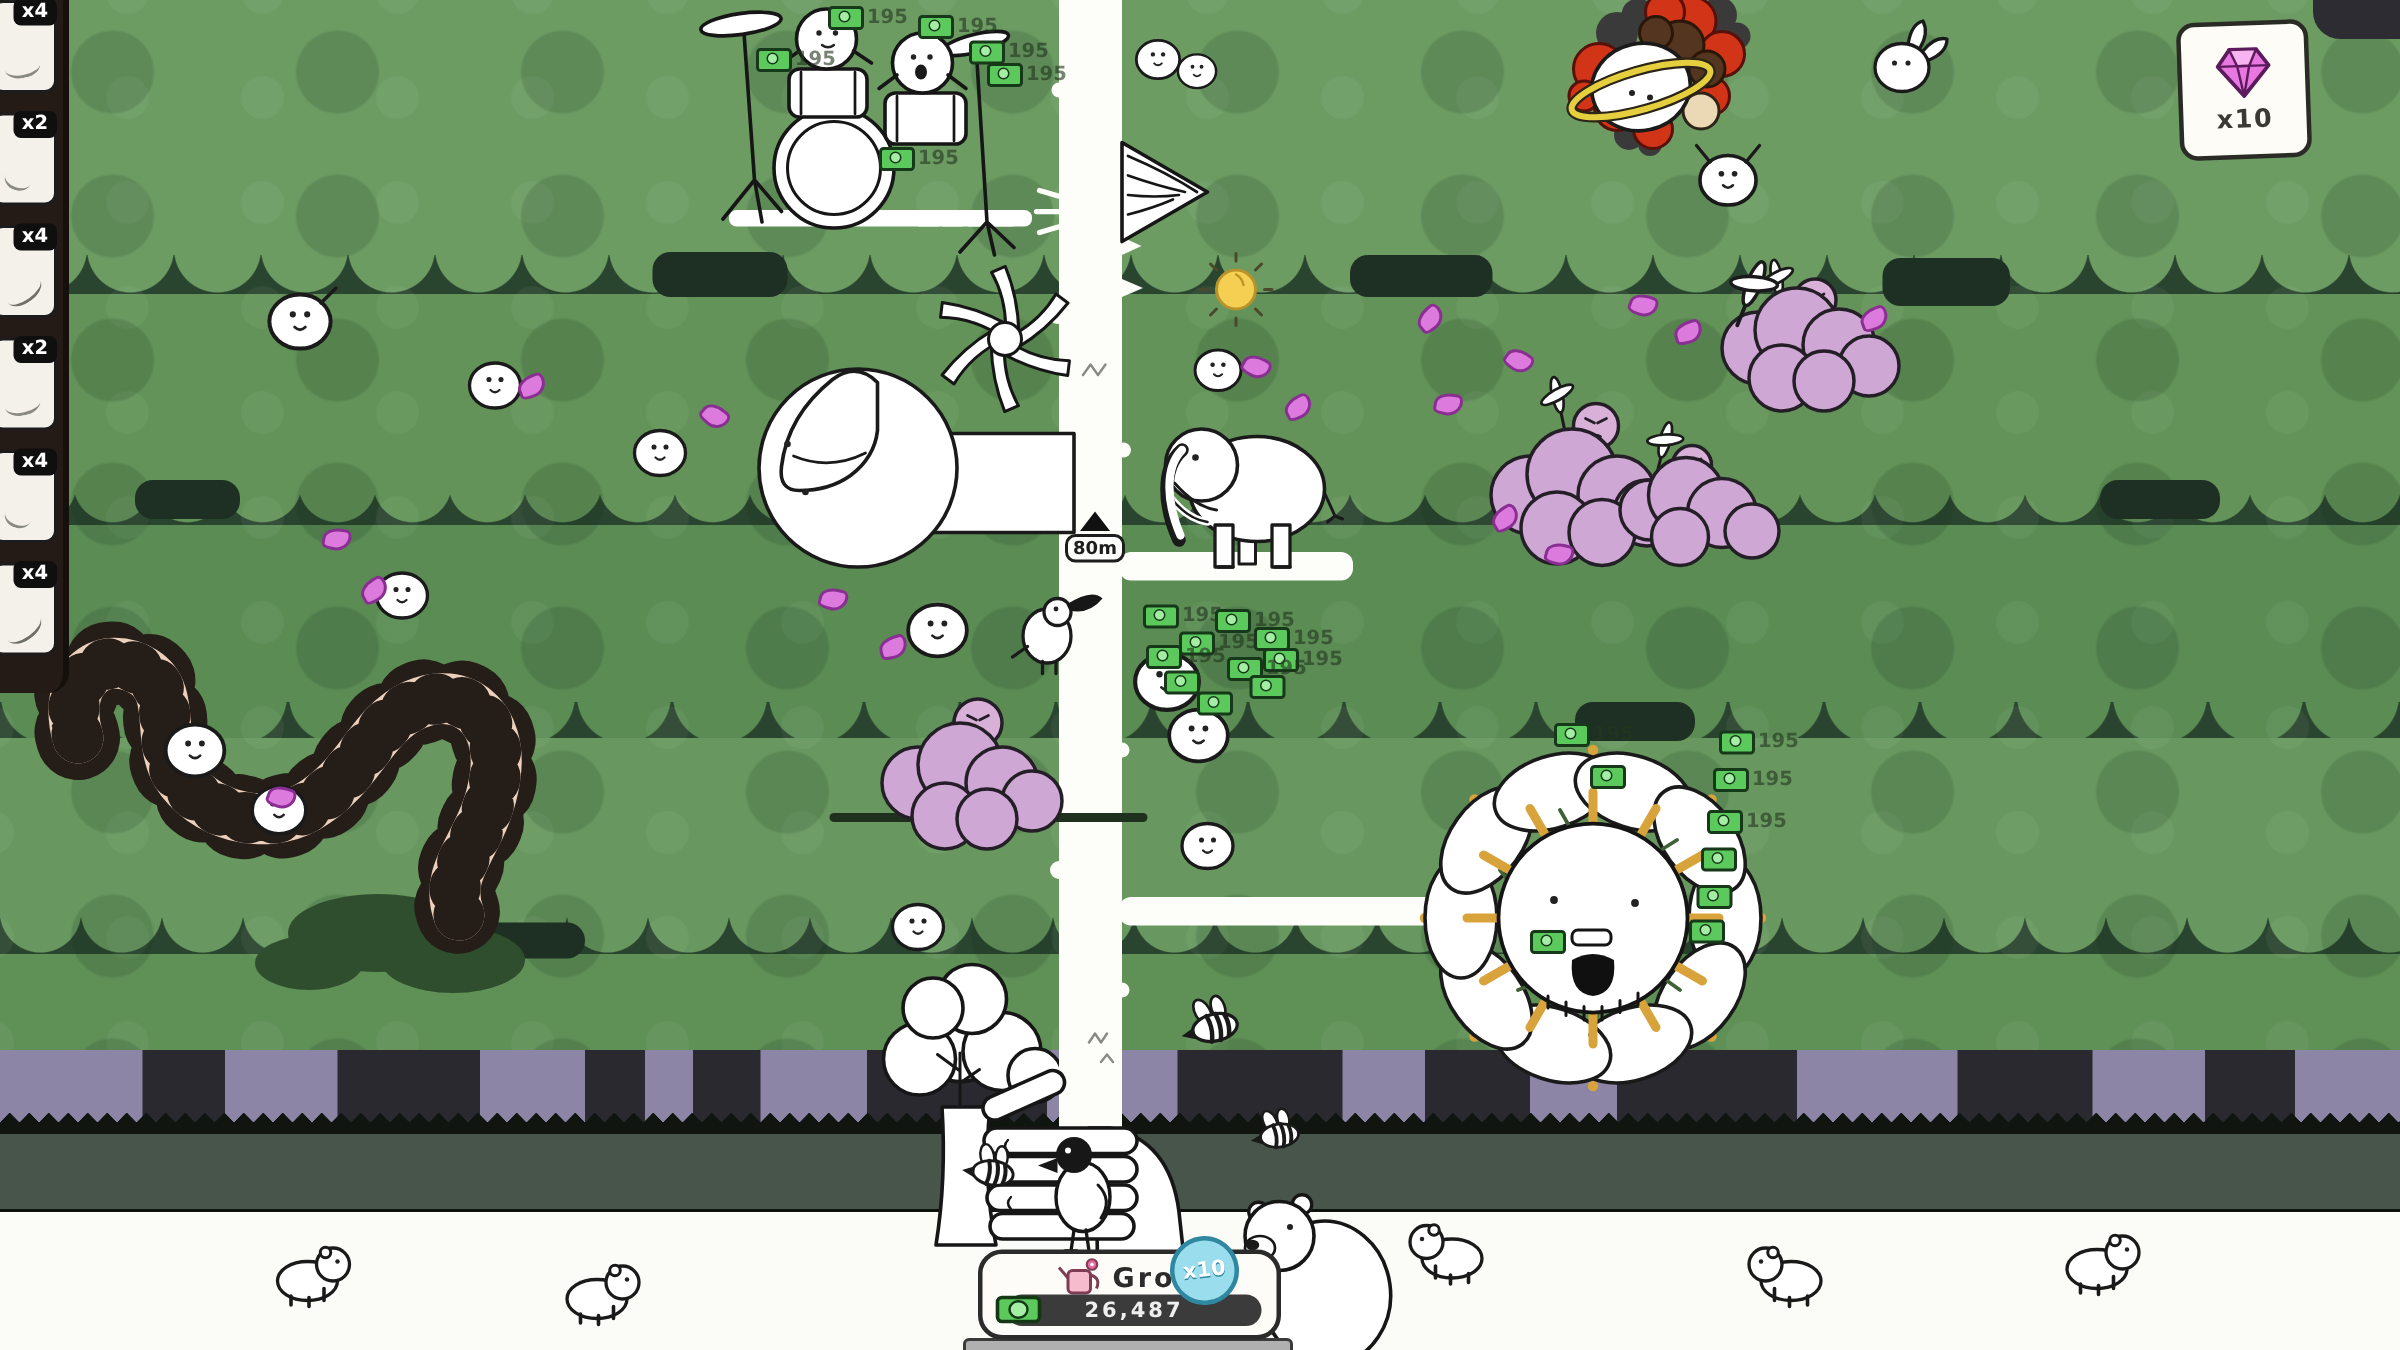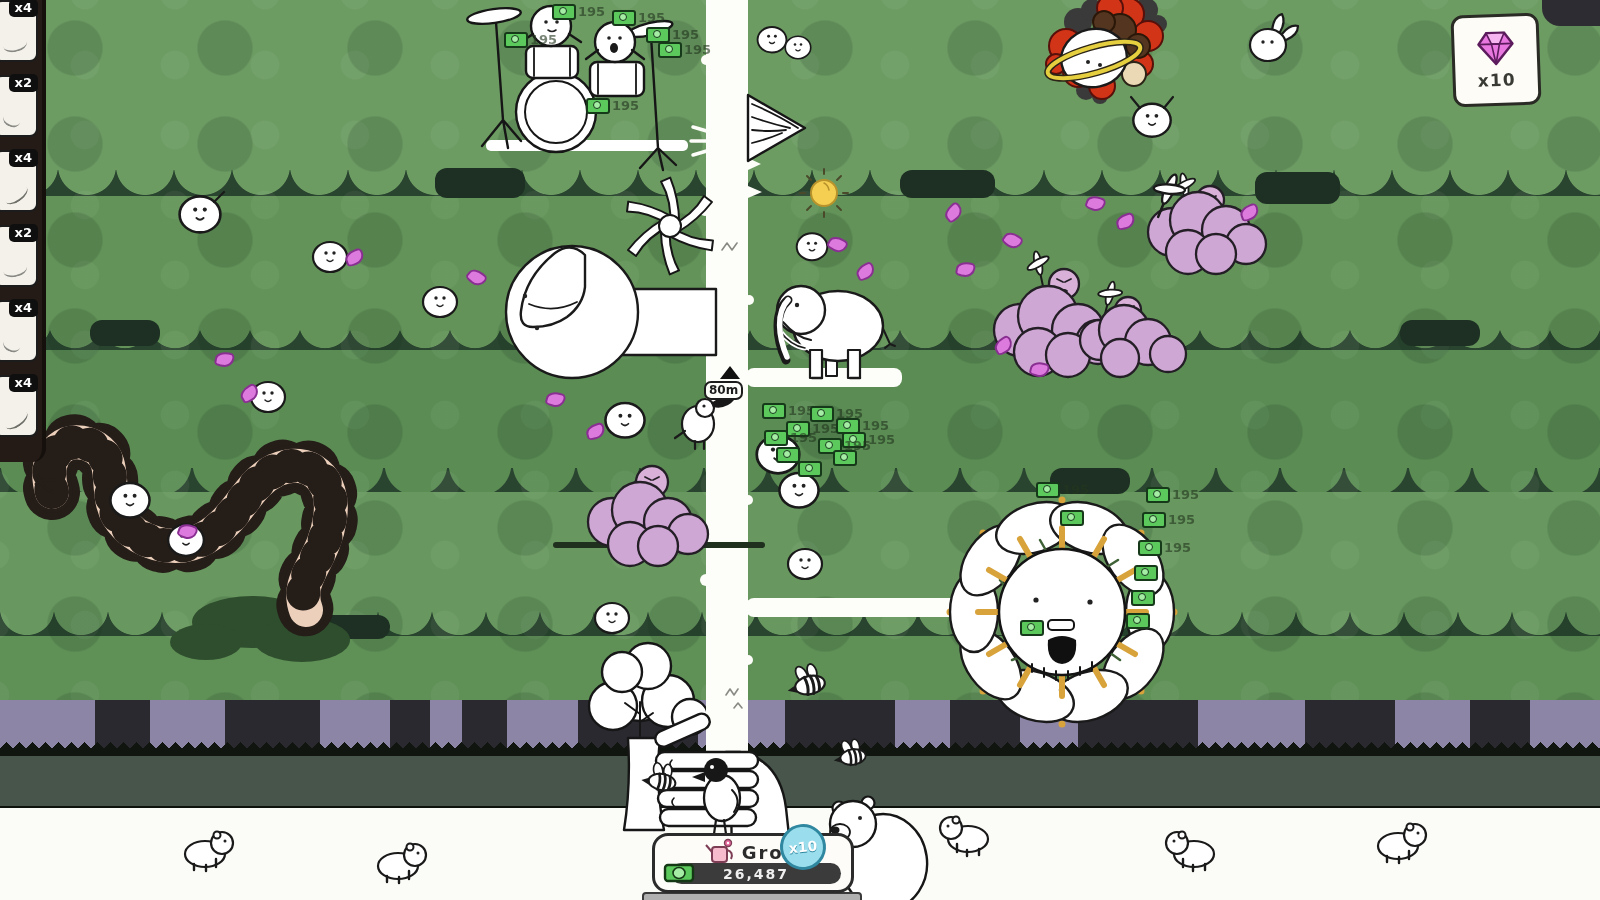--- a/index.html
+++ b/index.html
@@ -44,21 +44,21 @@
   .doodle{position:absolute;left:7px;bottom:8px;width:24px;height:13px;border-bottom:2px solid #8a8a85;
         border-radius:50%;transform:rotate(-12deg);}
   .doodle.d1{transform:rotate(20deg);width:18px;}
   .doodle.d2{transform:rotate(-35deg);width:26px;border-color:#6f6f6a;}
   #gem-card{position:absolute;left:1452px;top:14px;width:82px;height:86px;background:#fdfcf7;
         border:3px solid #2b2b26;border-radius:12px;transform:rotate(-2deg);z-index:40;
         display:flex;flex-direction:column;align-items:center;justify-content:center;}
   #gem-card .count{font-size:17px;font-weight:bold;color:#3a3a35;margin-top:2px;letter-spacing:1px;}
   #corner-shadow{position:absolute;right:0;top:0;width:58px;height:26px;background:#2e2c33;
         border-radius:0 0 0 18px;z-index:5;}
-  #height-marker{position:absolute;left:704px;top:366px;width:52px;text-align:left;z-index:35;}
+  #height-marker{position:absolute;left:704px;top:341px;width:52px;text-align:center;z-index:35;}
   #height-marker .tri{width:0;height:0;margin:0 auto;border-left:10px solid transparent;
         border-right:10px solid transparent;border-bottom:13px solid #111;}
   #height-marker .lab{margin-top:1px;background:#fdfdf9;border:2px solid #1d1d1d;border-radius:7px;
         font-size:12px;font-weight:bold;color:#1d1d1d;padding:0 3px;display:inline-block;line-height:15px;}
   #grow-panel{position:absolute;left:652px;top:833px;width:202px;height:60px;background:#fdfcf8;
         border:3px solid #2b2b2b;border-radius:16px;z-index:45;box-sizing:border-box;}
   #grow-panel .top{display:flex;align-items:center;justify-content:center;gap:8px;height:28px;margin-top:2px;}
   #grow-panel .glabel{font-size:18px;font-weight:bold;color:#2b2b2b;letter-spacing:2px;}
   #grow-bar{position:absolute;left:16px;right:10px;bottom:6px;height:21px;background:#3b3b3b;
         border-radius:11px;display:flex;align-items:center;justify-content:center;}

